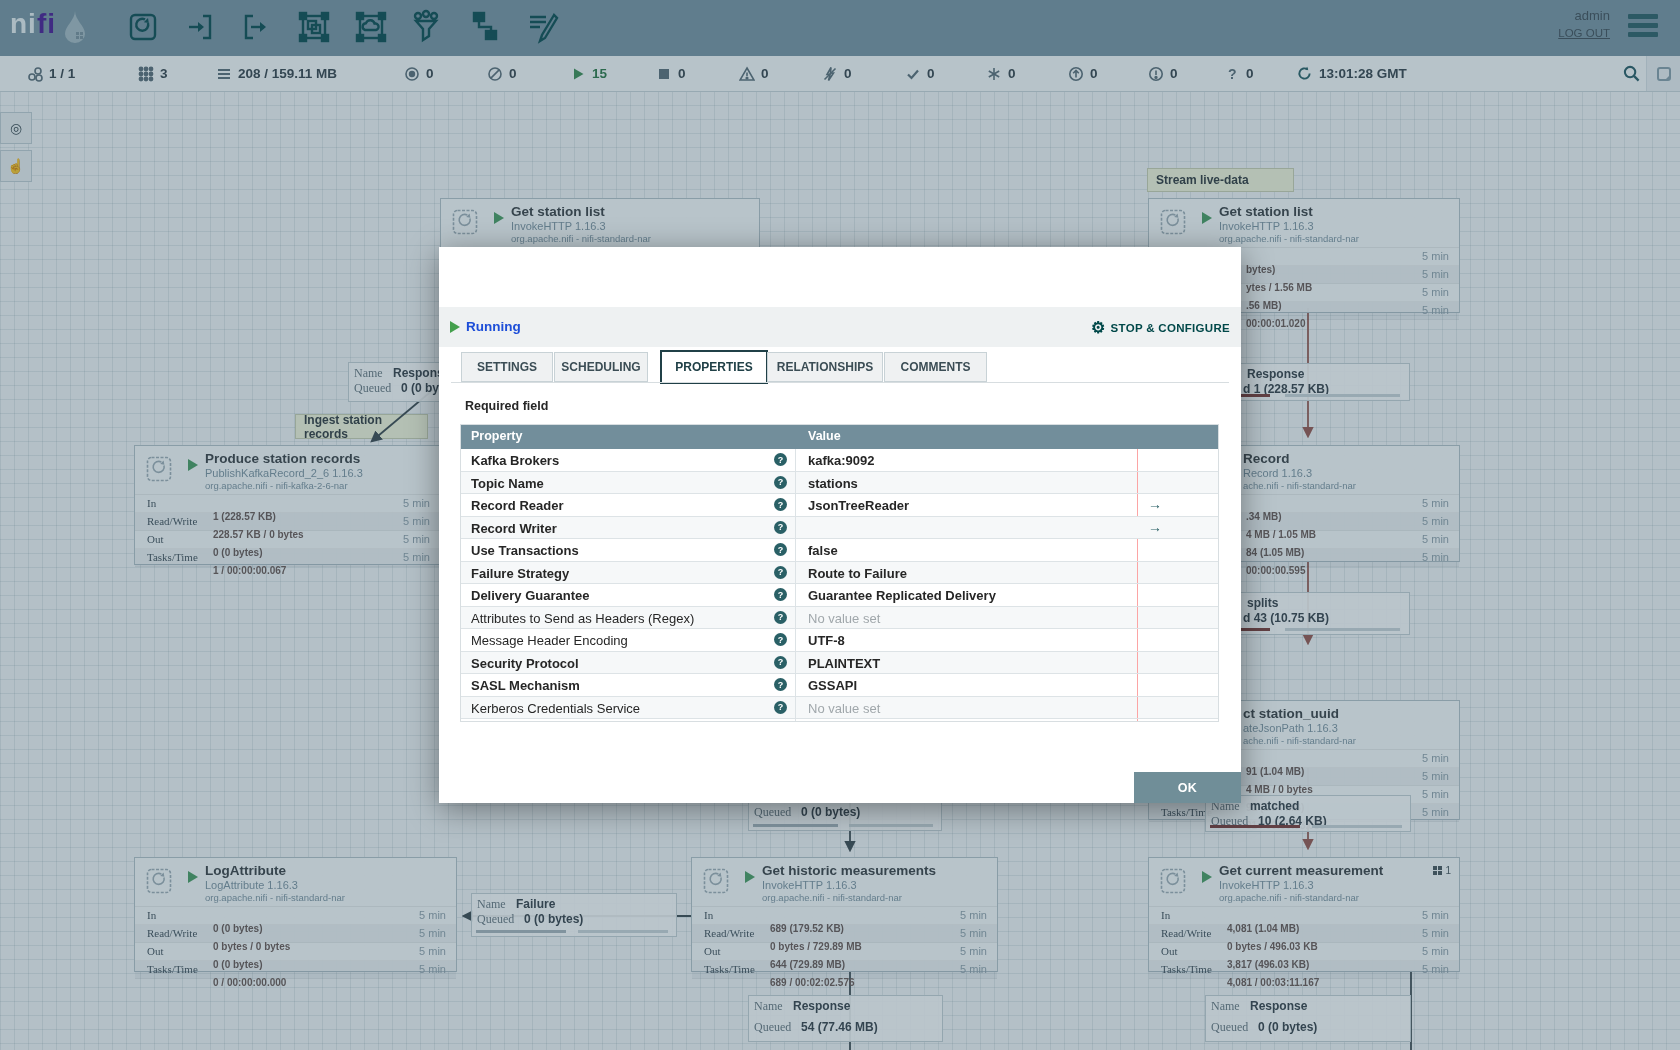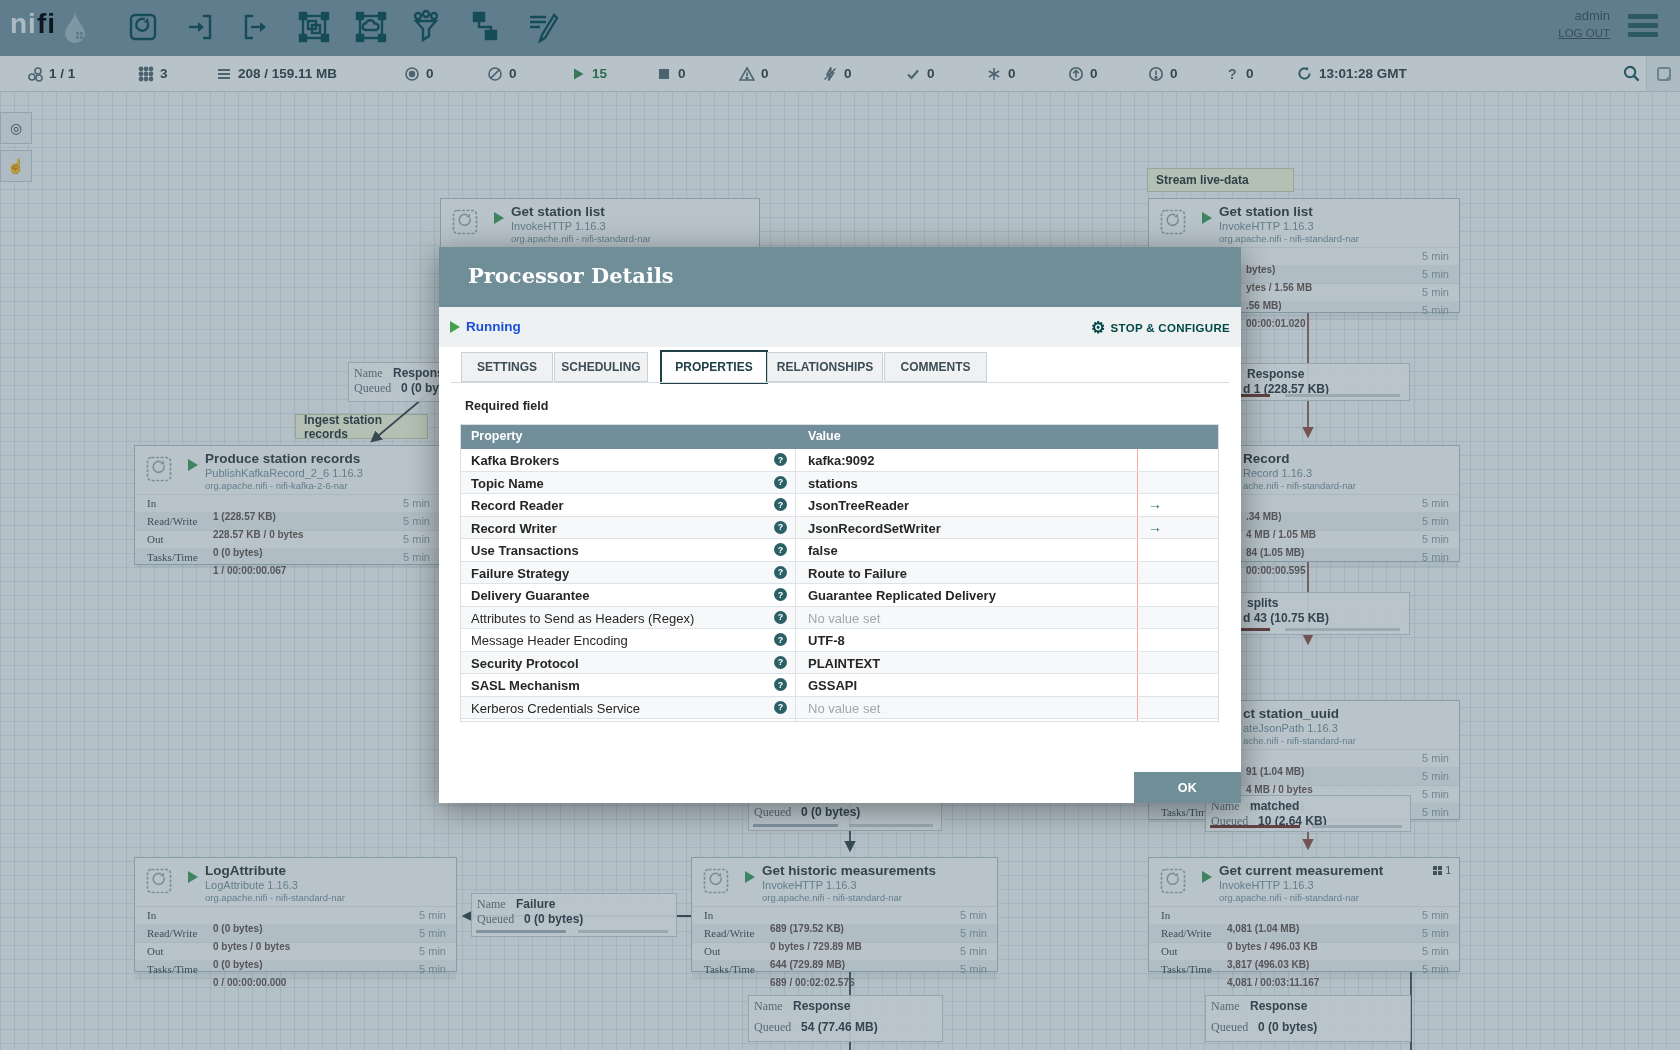--- a/index.html
+++ b/index.html
@@ -1,21 +1,21 @@
 <!DOCTYPE html>
 <html><head>
 <meta charset="utf-8">
 <style>
   html,body{margin:0;padding:0;background:#222;}
   #root{position:relative;width:1680px;height:1050px;overflow:hidden;
         font-family:"Liberation Sans", sans-serif;background:#f6f8f9;}
   
   #app-header{position:absolute;left:0;top:0;width:1680px;height:56px;background:#7b96a4;z-index:10;}
   #logo{position:absolute;left:10px;top:8px;font-size:28px;font-weight:bold;color:#eaf0f2;letter-spacing:1px;}
-  #logo .fi{color:#000000;}
+  #logo .fi{color:#4c1d95;}
   #logo-drop{position:absolute;left:62px;top:10px;}
   .tb-icon{position:absolute;top:9px;width:38px;height:38px;cursor:pointer;}
   #user-name{position:absolute;right:70px;top:8px;font-size:13px;color:#43505a;text-align:right;}
   #logout-link{position:absolute;right:70px;top:27px;font-size:11.5px;color:#43505a;text-decoration:underline;cursor:pointer;}
   #hamburger{position:absolute;right:22px;top:14px;width:30px;height:28px;cursor:pointer;}
   #hamburger div{width:30px;height:5px;background:#2f6168;margin-bottom:4px;border-radius:1px;}
   
   #status-bar{position:absolute;left:0;top:56px;width:1680px;height:35px;background:#fbfcfc;
               border-bottom:1px solid #ccd6db;z-index:10;}
   .sb-item{position:absolute;top:0;height:35px;display:flex;align-items:center;gap:6px;
@@ -710,23 +710,20 @@
           <span class="ckey" style="left:5px">Queued</span>
           <span class="cval" style="left:52px">0 (0 bytes)</span>
         </div>
       </div>
     </div>
 
 
   <div id="dim"></div>
 
   <div id="modal">
-    <div id="modal-header">
-      <div id="modal-title">Processor Details</div>
-    </div>
     <div id="modal-status">
       <div id="status-tri"></div>
       <div id="status-text">Running</div>
       <div id="stop-configure">
         <span class="gear">⚙</span>
         <span>STOP &amp; CONFIGURE</span>
       </div>
     </div>
     <div id="tabs">
         <div class="tab" style="left: 22px; width: 90px;">SETTINGS</div>
@@ -773,23 +770,20 @@
             </div>
             <div class="pc-act">
               <span class="goto-arrow">→</span>
             </div>
           </div>
           <div class="props-row alt">
             <div class="pc-prop req">
               <span class="pname">Record Writer</span>
               <span class="qmark">?</span>
             </div>
-            <div class="pc-val">
-              <span>JsonRecordSetWriter</span>
-            </div>
             <div class="pc-act">
               <span class="goto-arrow">→</span>
             </div>
           </div>
           <div class="props-row">
             <div class="pc-prop req">
               <span class="pname">Use Transactions</span>
               <span class="qmark">?</span>
             </div>
             <div class="pc-val">

